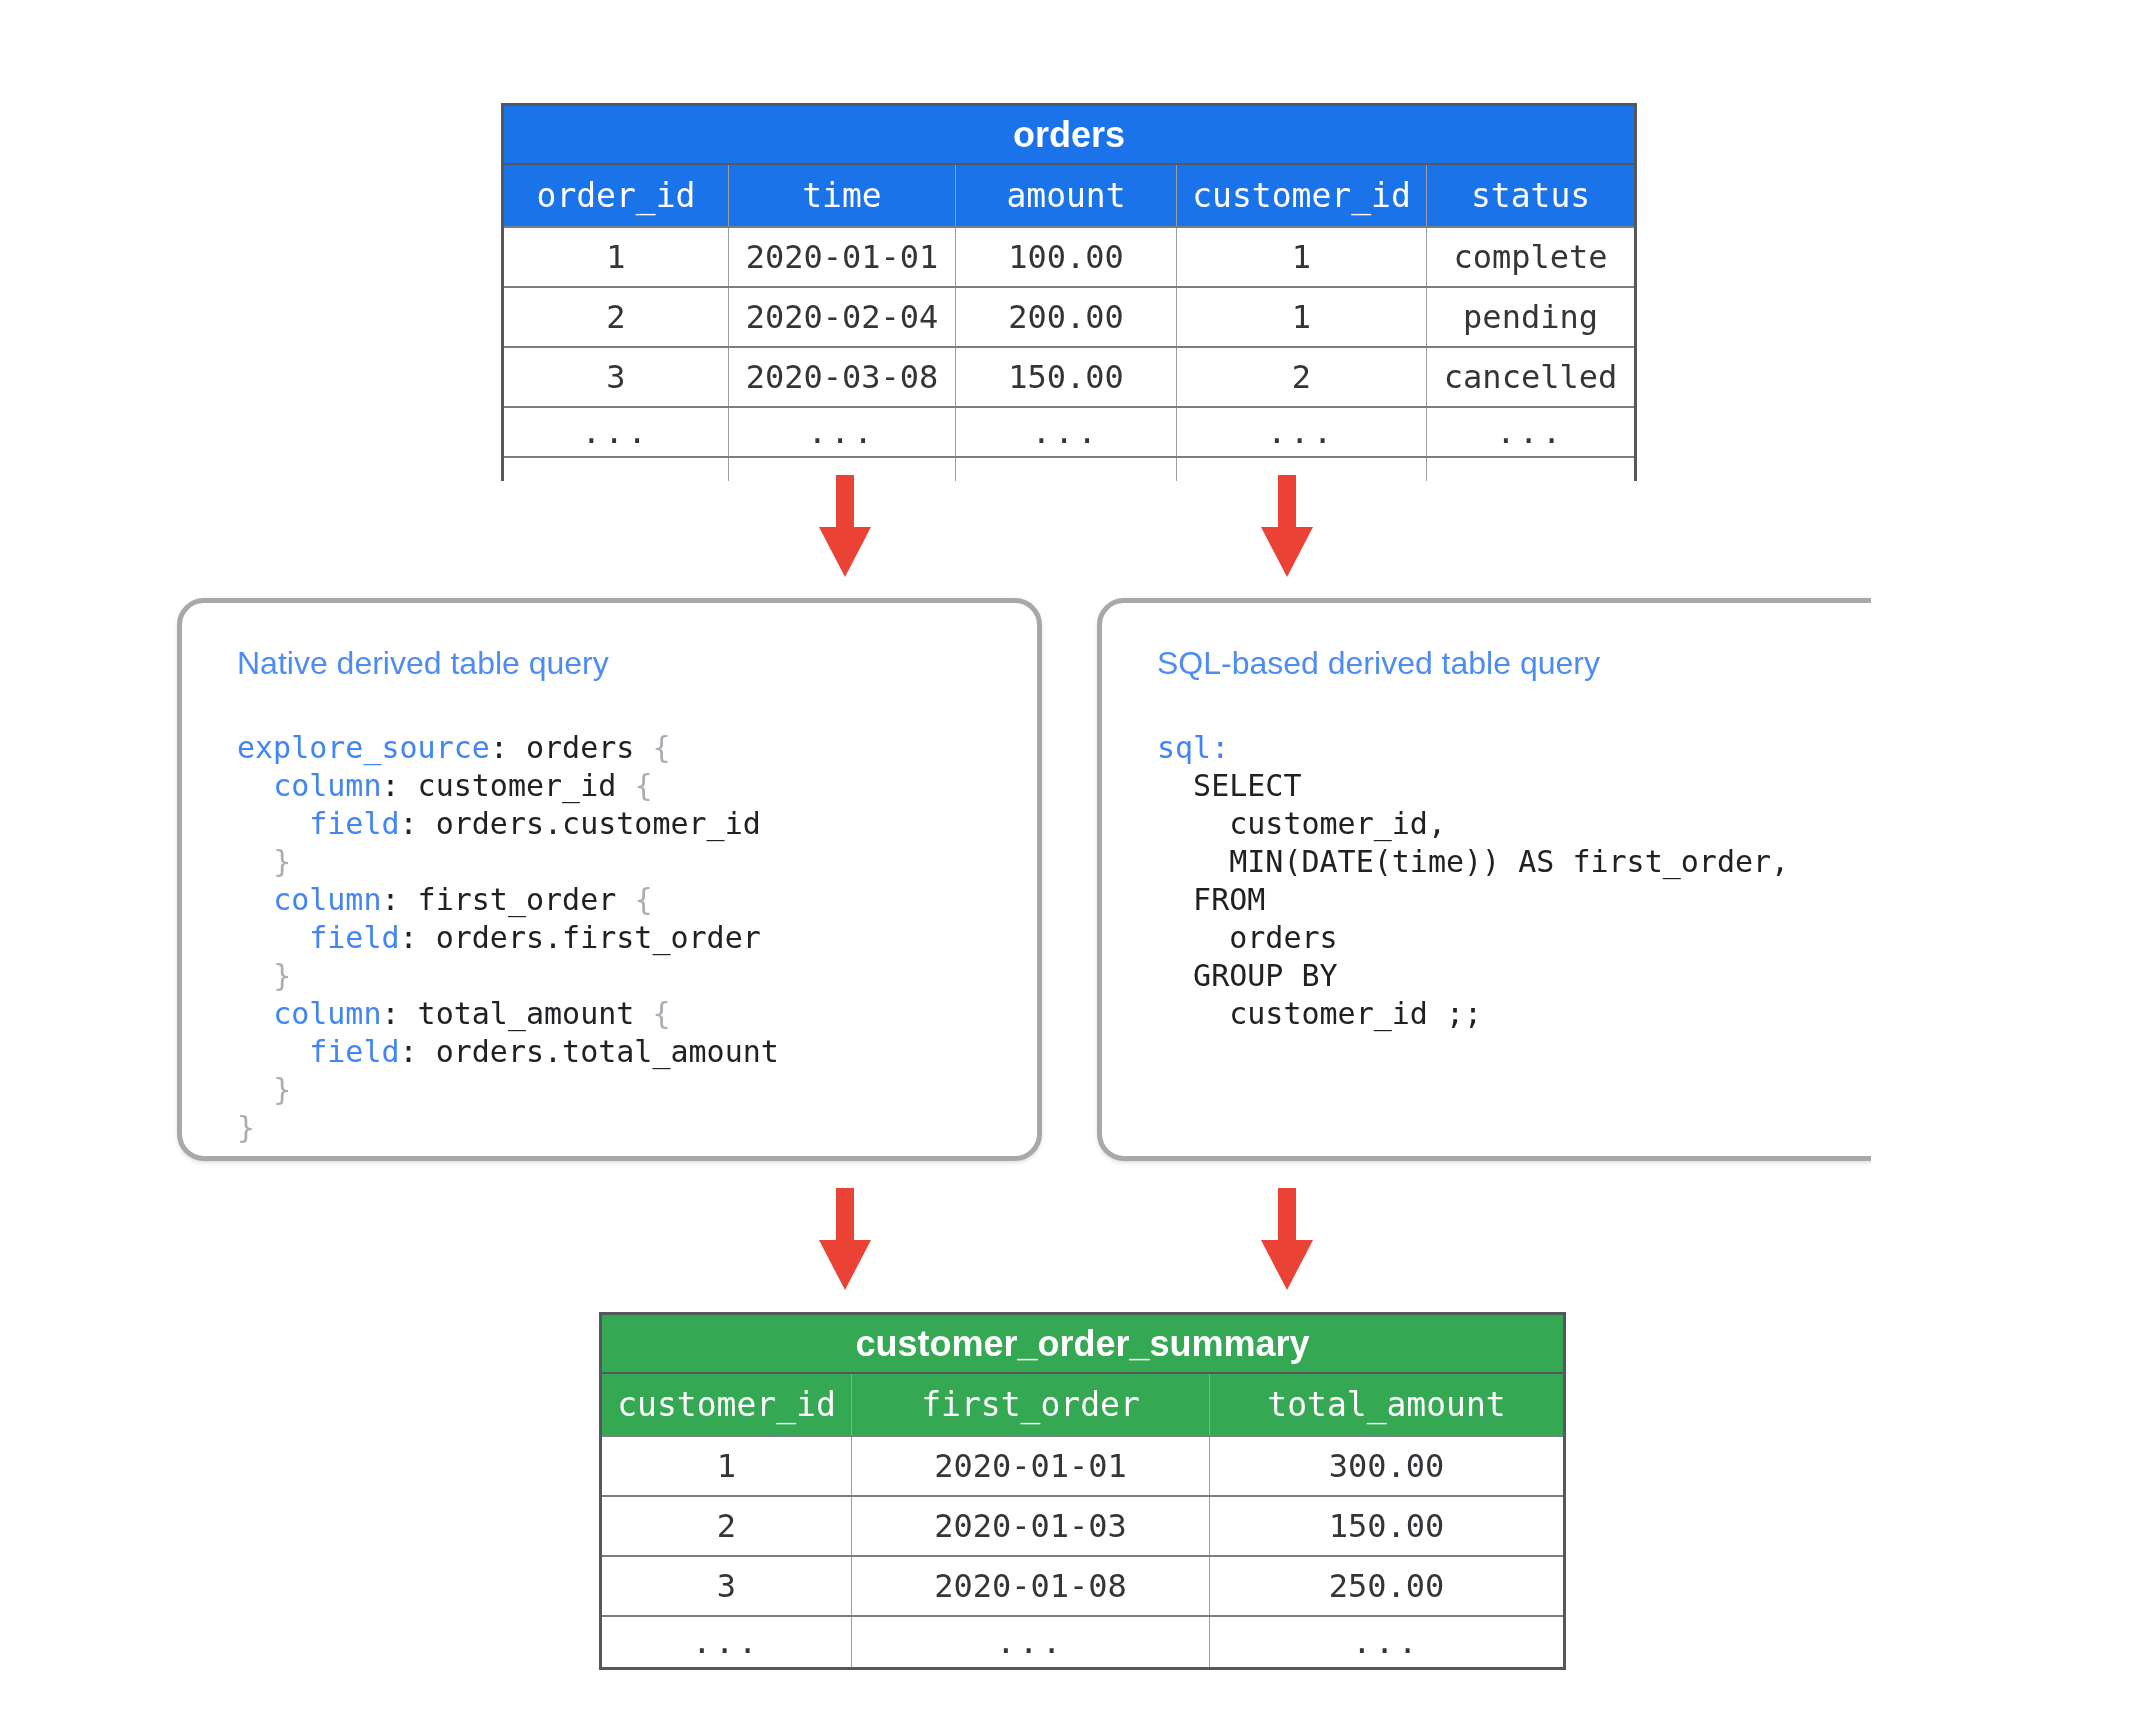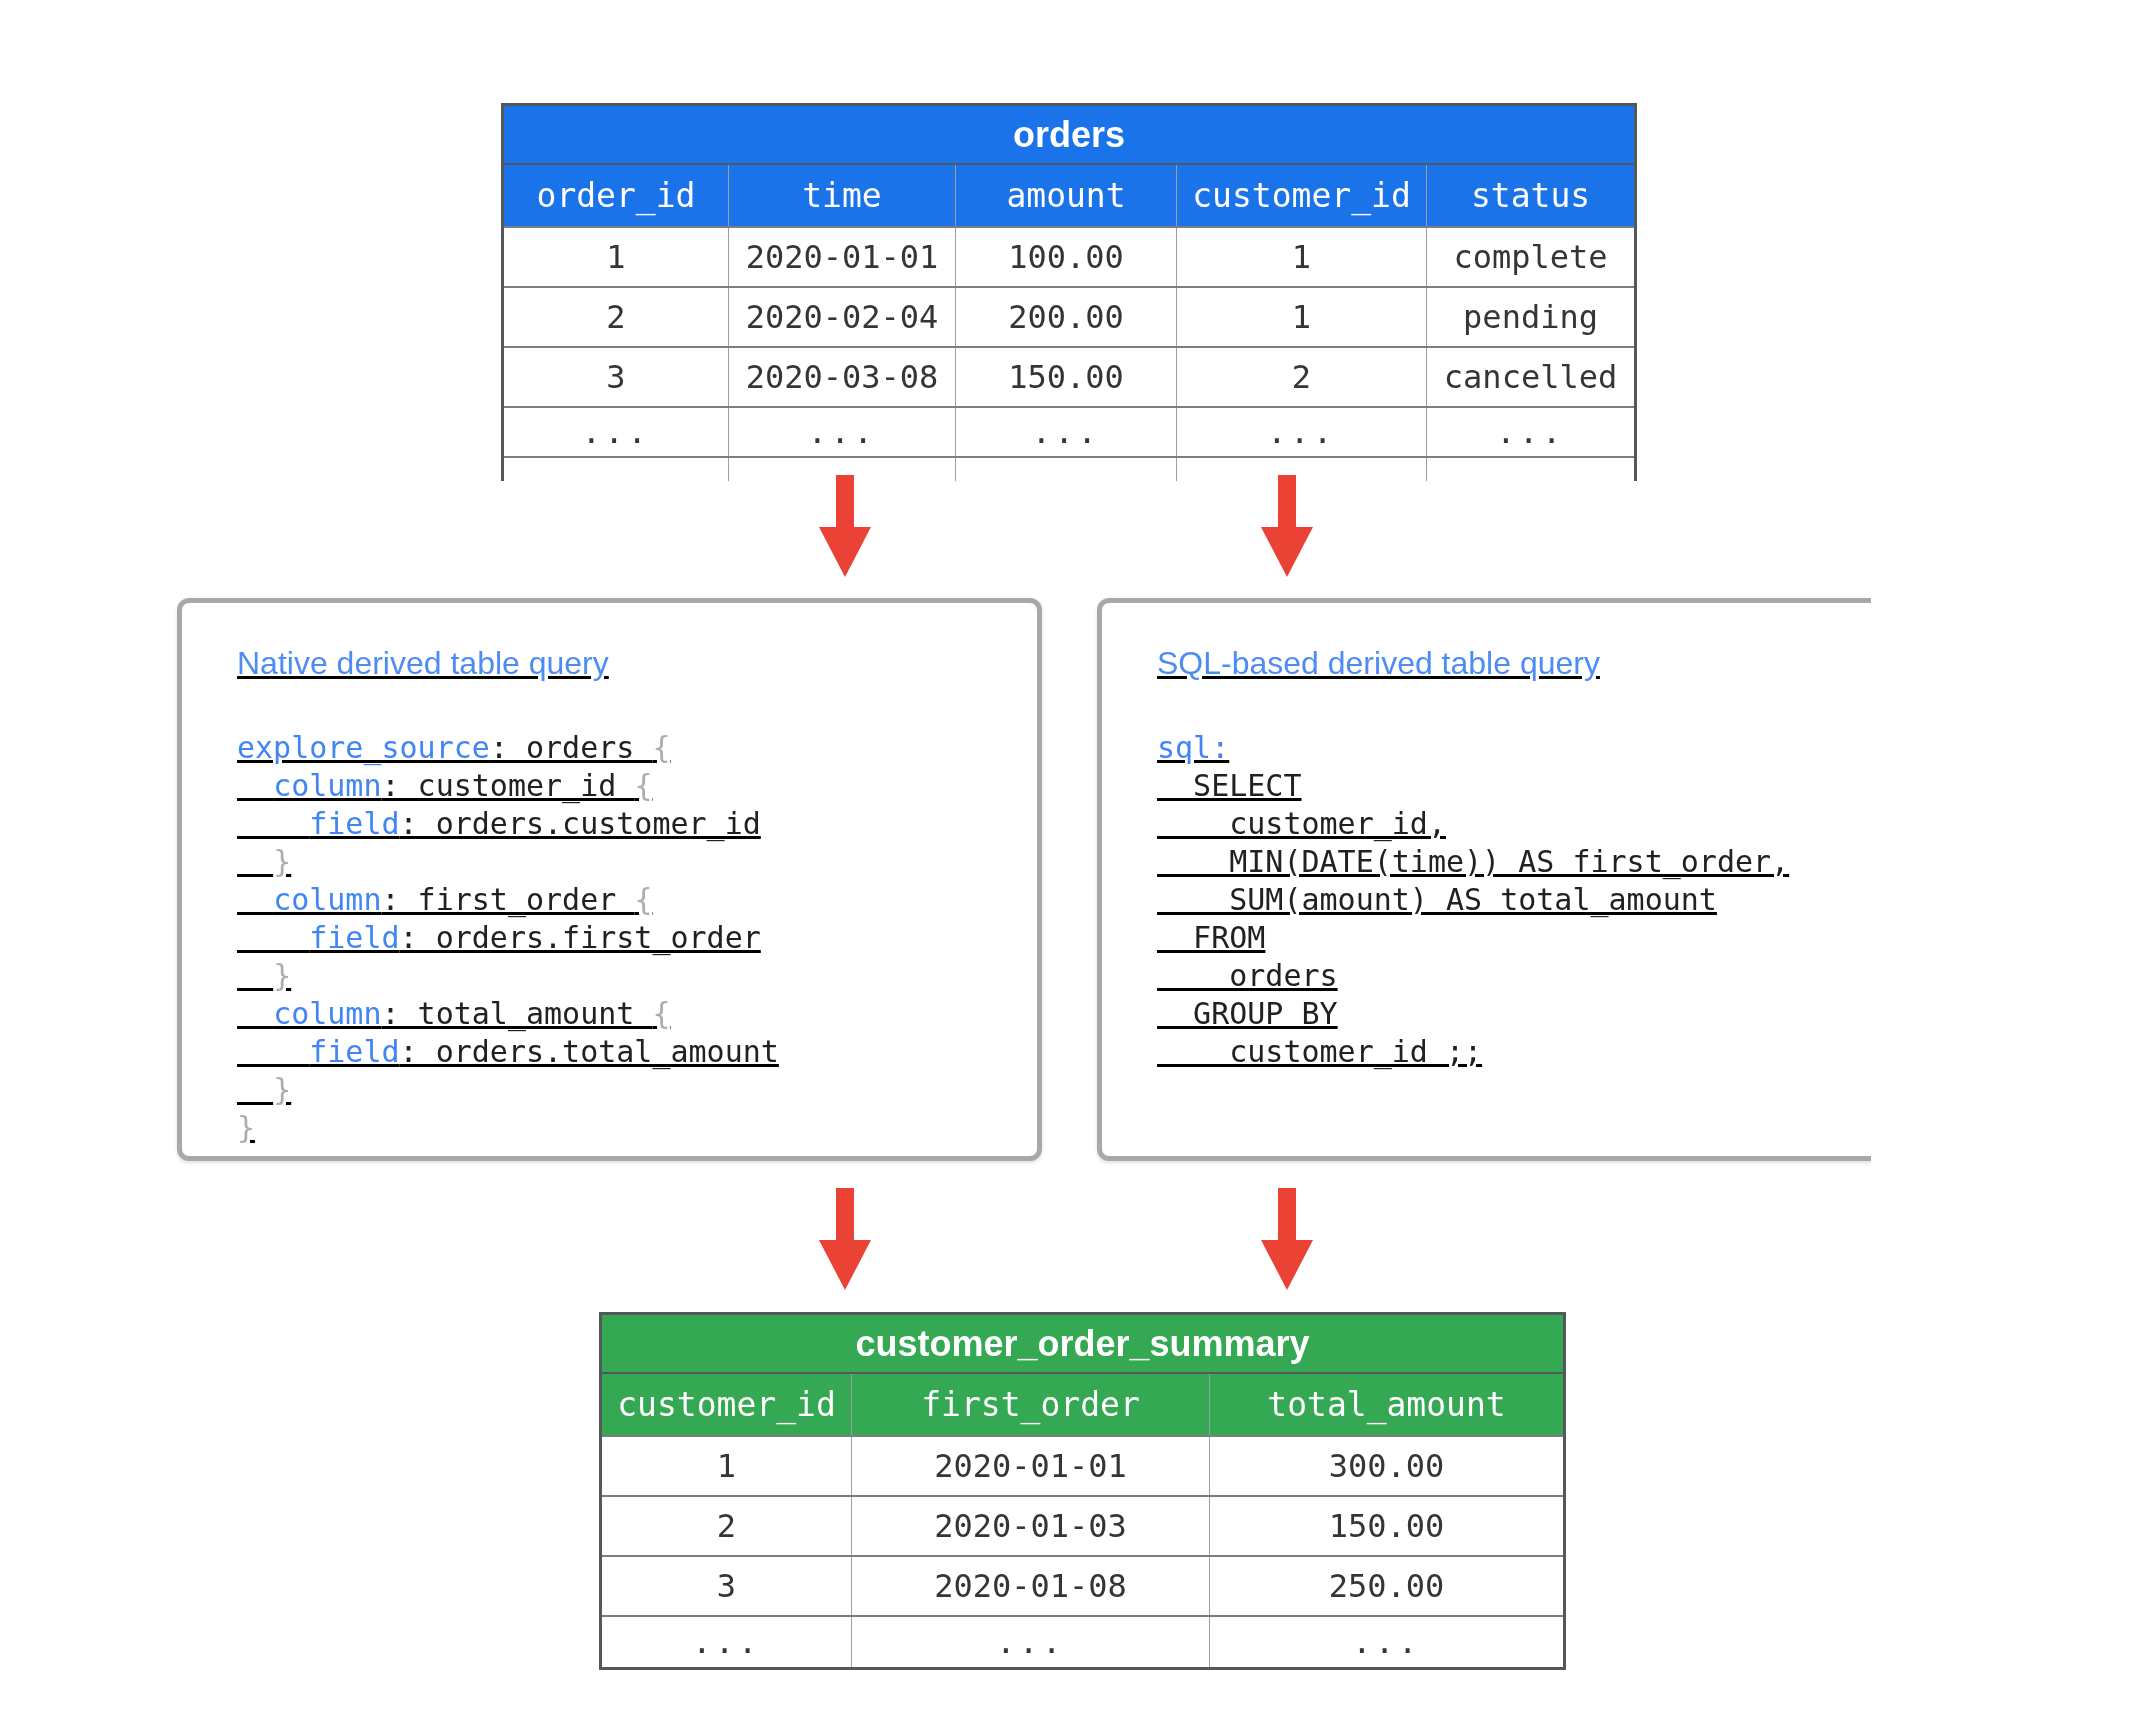--- a/index.html
+++ b/index.html
@@ -55,24 +55,23 @@
 
   .tbl-orders{left:501px;top:103px;width:1133px;}
   .tbl-summary{left:599px;top:1312px;width:964px;}
 
   
   .qbox{
     position:absolute;
     box-sizing:border-box;
     background:#ffffff;
     border:5.3px solid var(--box-border);
-    border-radius:12px;
+    border-radius:27px;
     box-shadow:0 1.8px 3.6px rgba(60,64,67,.16);
     padding:41px 32px 0 55px;
-    text-decoration:underline;
   }
   .box-native{left:177px;top:598px;width:865px;height:563px;}
   .box-sql{left:1097px;top:598px;width:862px;height:563px;}
   .box-title{
     font-family:"Liberation Sans",sans-serif;
     font-size:32px;
     line-height:39px;
     color:var(--box-title-blue);
   }
   .code{
@@ -171,21 +170,21 @@
     <div class="head"></div>
   </div>
 
   <div class="qbox box-native">
     <div class="box-title">Native derived table query</div>
     <div class="code"><div><span class="k">explore_source</span><span>: orders </span><span class="b">{</span></div><div><span>  </span><span class="k">column</span><span>: customer_id </span><span class="b">{</span></div><div><span>    </span><span class="k">field</span><span>: orders.customer_id</span></div><div><span>  </span><span class="b">}</span></div><div><span>  </span><span class="k">column</span><span>: first_order </span><span class="b">{</span></div><div><span>    </span><span class="k">field</span><span>: orders.first_order</span></div><div><span>  </span><span class="b">}</span></div><div><span>  </span><span class="k">column</span><span>: total_amount </span><span class="b">{</span></div><div><span>    </span><span class="k">field</span><span>: orders.total_amount</span></div><div><span>  </span><span class="b">}</span></div><div><span class="b">}</span></div></div>
   </div>
 
   <div class="qbox box-sql">
     <div class="box-title">SQL-based derived table query</div>
-    <div class="code"><div><span class="k">sql:</span></div><div><span>  SELECT</span></div><div><span>    customer_id,</span></div><div><span>    MIN(DATE(time)) AS first_order,</span></div><div><span>    SUM(amount) AS total_amount</span></div><div><span>  FROM</span></div><div><span>    orders</span></div><div><span>  GROUP BY</span></div><div><span>    customer_id ;;</span></div></div>
+    <div class="code"><div><span class="k">sql:</span></div><div><span>  SELECT</span></div><div><span>    customer_id,</span></div><div><span>    MIN(DATE(time)) AS first_order,</span></div><div><span>  FROM</span></div><div><span>    orders</span></div><div><span>  GROUP BY</span></div><div><span>    customer_id ;;</span></div></div>
   </div>
 
   <div class="arrow a3">
     <div class="stem"></div>
     <div class="head"></div>
   </div>
   <div class="arrow a4">
     <div class="stem"></div>
     <div class="head"></div>
   </div>

